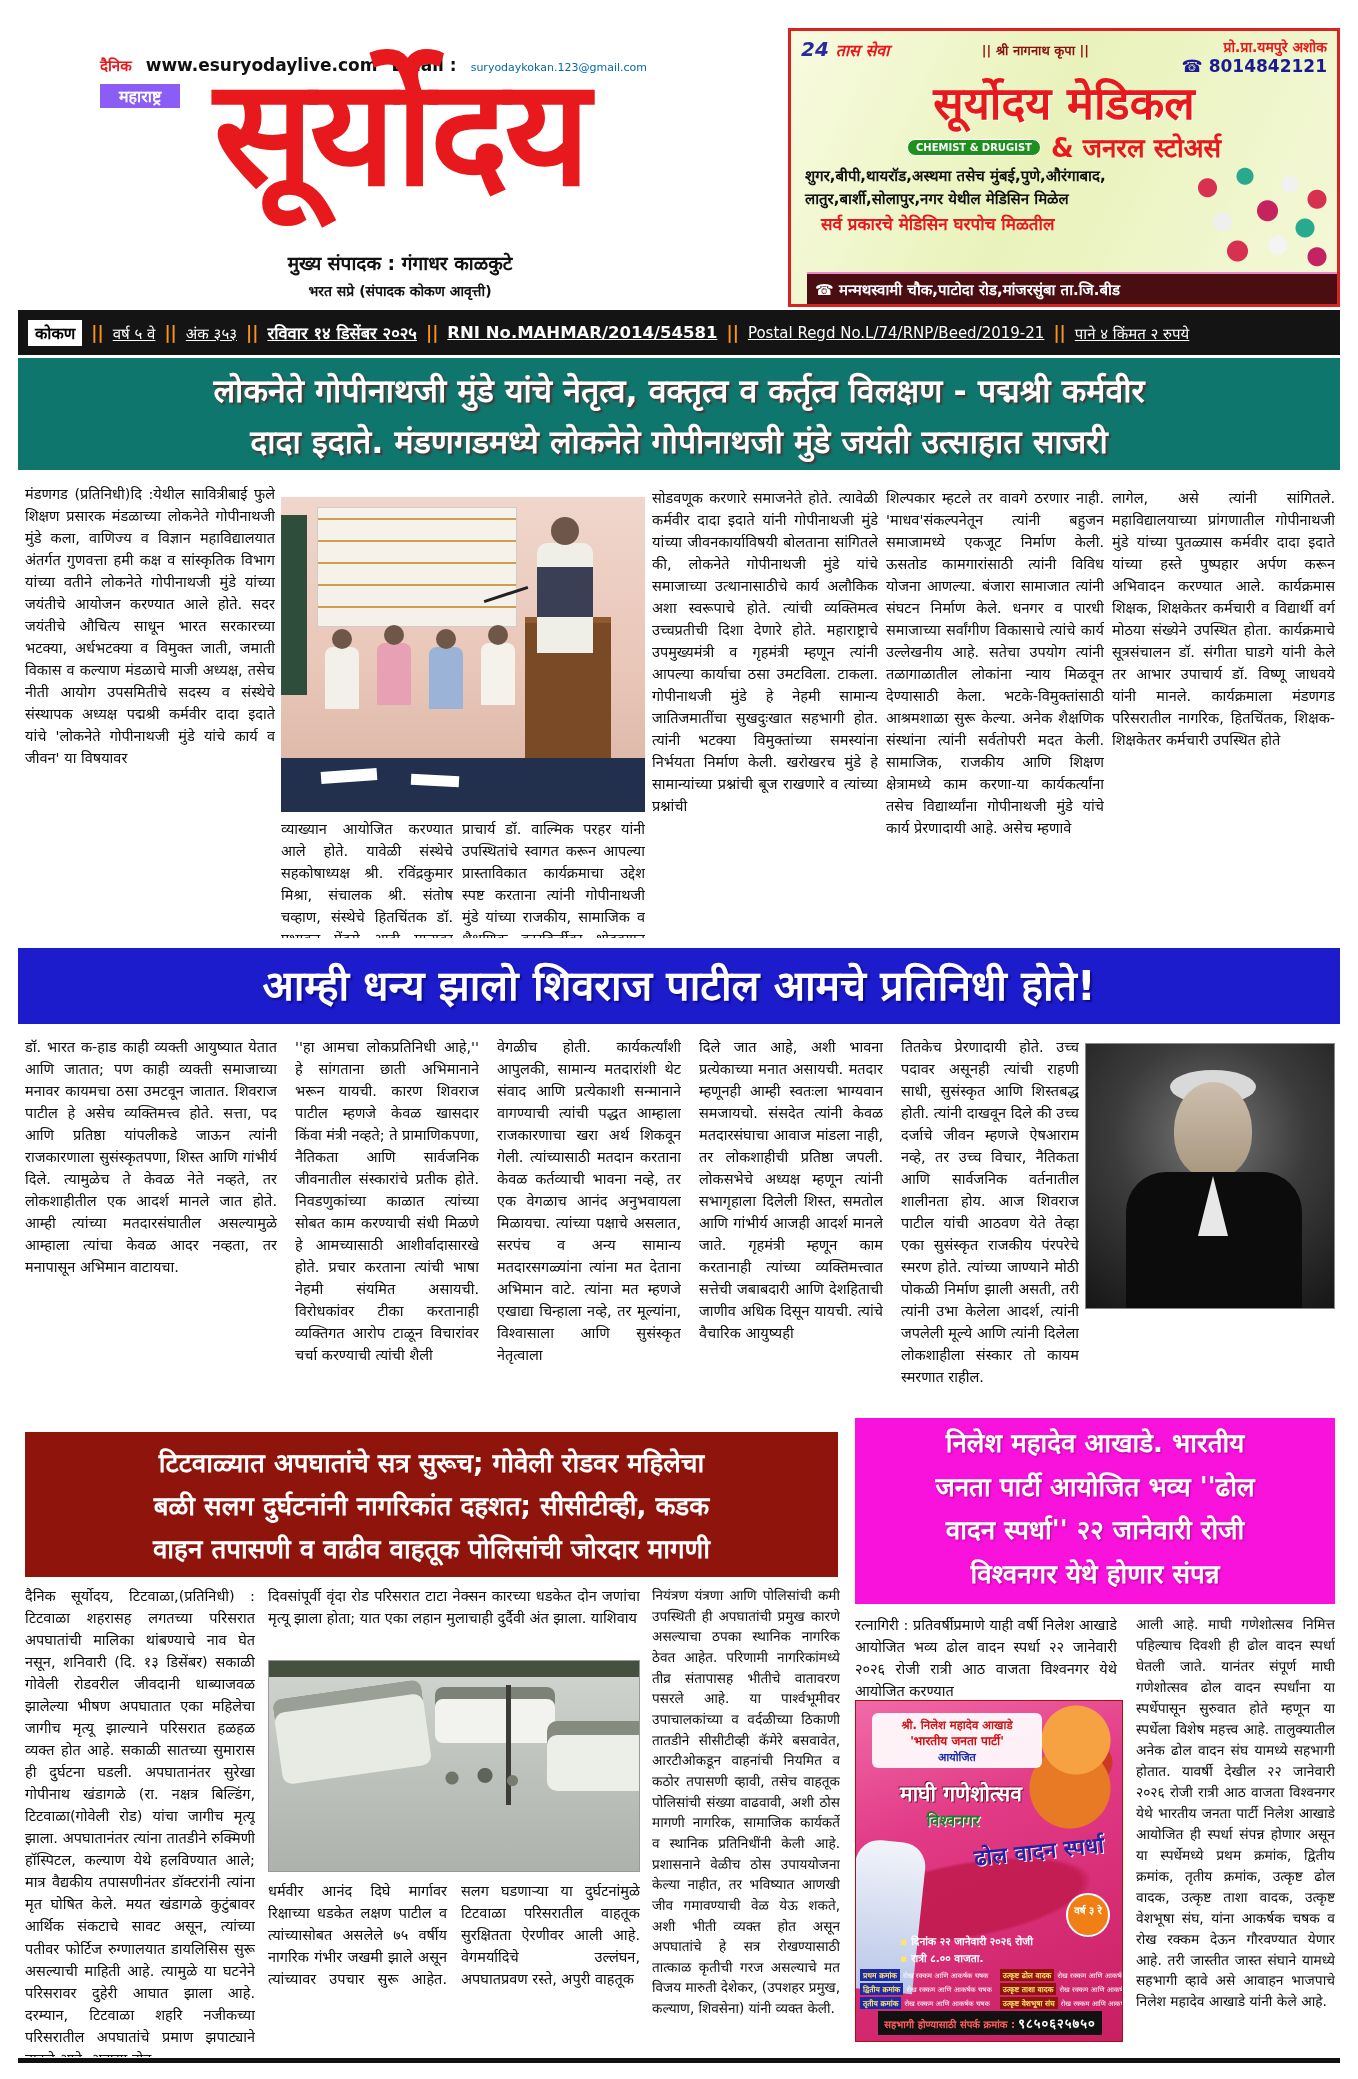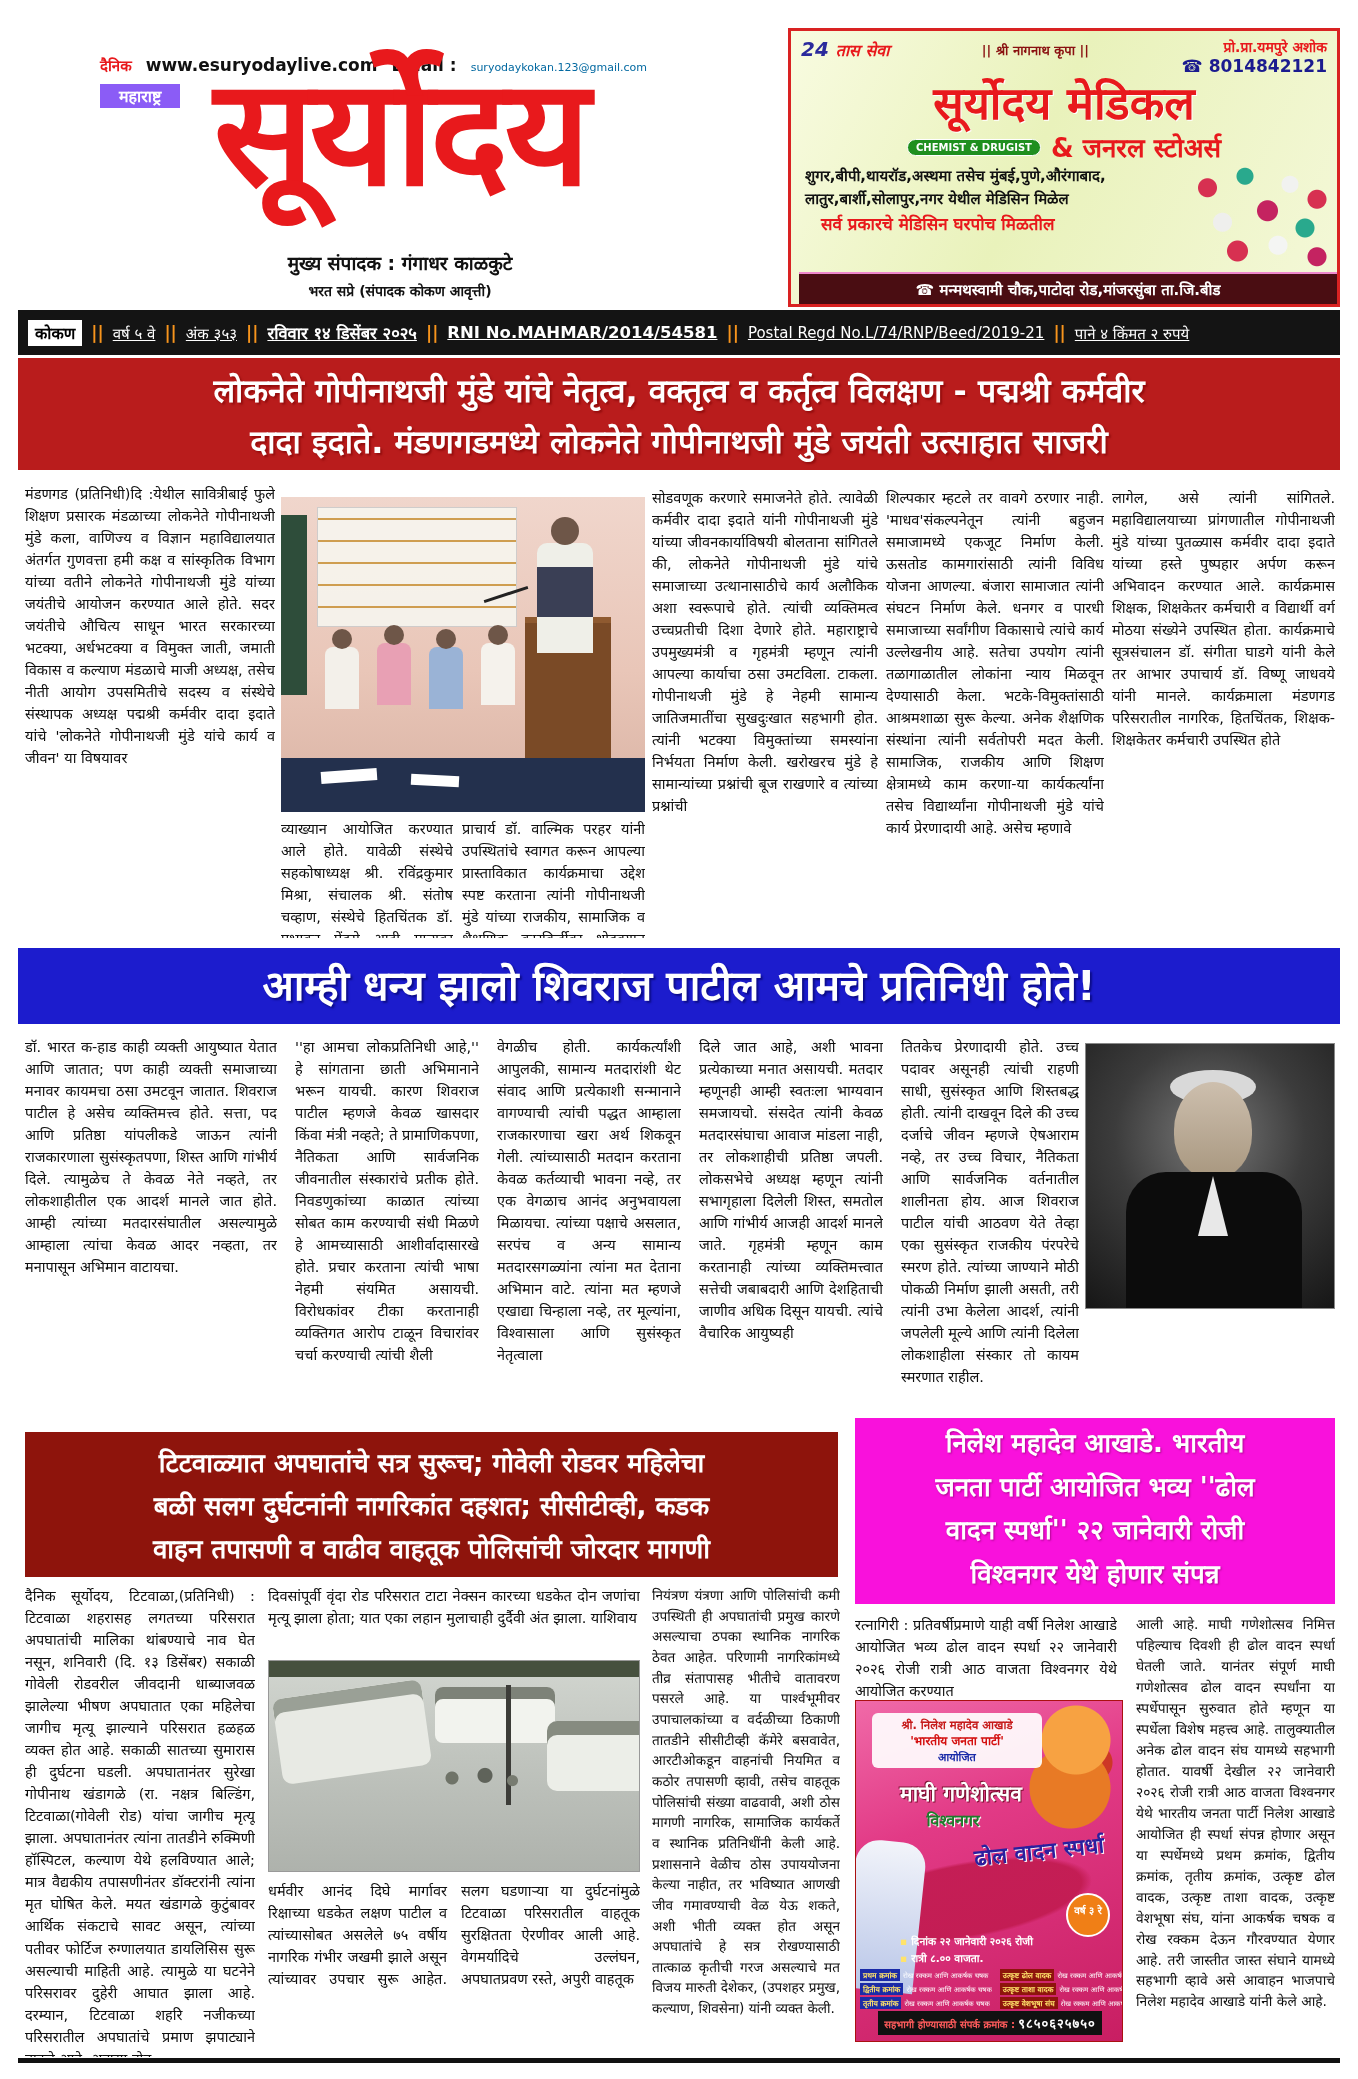--- a/index.html
+++ b/index.html
@@ -26,21 +26,21 @@
   .ad-bless { color:#8a1111; font-size:13px; font-weight:bold; padding-top:4px; }
   .ad-prop { text-align:right; }
   .ad-prop-name { color:#e8191c; font-weight:bold; font-size:14px; }
   .ad-phone { color:#1b1b8f; font-weight:bold; font-size:17px; }
   .ad-title { text-align:center; color:#e8191c; font-size:45px; font-weight:bold; line-height:1.05; margin-top:4px; text-shadow:1px 1px 0 #fff; }
   .ad-sub-row { display:flex; justify-content:center; align-items:center; gap:10px; margin-top:2px; }
   .ad-chemist { background:#1f8f1f; color:#fff; font-size:10px; font-weight:bold; border:1px solid #fff; border-radius:9px; padding:2px 8px; }
   .ad-subtitle { color:#e8191c; font-size:26px; font-weight:bold; }
   .ad-line { text-align:left; padding-left:14px; font-size:15px; font-weight:bold; color:#111; line-height:1.5; width:420px; }
   .ad-delivery { color:#e8191c; font-size:17px; font-weight:bold; padding-left:30px; margin-top:2px; }
-  .ad-address { position:absolute; left:8px; right:0; bottom:0; background:#4a0d12; color:#fff; font-size:15px; font-weight:bold; text-align:center; padding:5px 8px; border-top:2px solid #e8c; }
+  .ad-address { position:absolute; left:16px; right:0; bottom:0; background:#4a0d12; color:#fff; font-size:15px; font-weight:bold; padding:5px 8px; border-top:2px solid #e8c; }
   .ad-pills { position:absolute; right:2px; top:128px; width:150px; height:115px;
       background:
         radial-gradient(circle at 15% 25%, #d6264b 0 9px, transparent 10px),
         radial-gradient(circle at 40% 15%, #1fa58a 0 8px, transparent 9px),
         radial-gradient(circle at 70% 22%, #f2f2f2 0 8px, transparent 9px),
         radial-gradient(circle at 88% 35%, #d6264b 0 9px, transparent 10px),
         radial-gradient(circle at 25% 55%, #efefef 0 9px, transparent 10px),
         radial-gradient(circle at 55% 45%, #c2185b 0 10px, transparent 11px),
         radial-gradient(circle at 80% 60%, #1fa58a 0 9px, transparent 10px),
         radial-gradient(circle at 35% 80%, #d6264b 0 10px, transparent 11px),
@@ -49,21 +49,21 @@
       border-radius:8px; opacity:.95; }
 
   
   .info-bar { position:absolute; left:18px; top:310px; width:1322px; height:45px; background:#141414; color:#fff; display:flex; align-items:center; gap:9px; padding:0 10px; font-size:15px; }
   .info-chip { background:#fff; color:#000; font-weight:bold; padding:2px 7px; font-size:16px; }
   .info-sep { color:#f7941d; font-weight:bold; font-size:17px; }
   .info-strong { font-weight:bold; font-size:16.5px; }
   .info-item { white-space:nowrap;text-decoration:underline; }
 
   
-  .banner-red { position:absolute; left:18px; top:358px; width:1322px; height:112px; background:#b91c1c; color:#fff; text-align:center; font-weight:bold; font-size:32px; line-height:1.6; padding-top:8px; text-shadow:2px 2px 2px rgba(120,0,0,.55); }
+  .banner-red { position:absolute; left:18px; top:358px; width:1322px; height:112px; background:#0f766e; color:#fff; text-align:center; font-weight:bold; font-size:32px; line-height:1.6; padding-top:8px; text-shadow:2px 2px 2px rgba(120,0,0,.55); }
   .banner-blue { position:absolute; left:18px; top:948px; width:1322px; height:76px; background:#1c1ccd; color:#fff; text-align:center; font-weight:bold; font-size:41px; line-height:76px; text-shadow:2px 2px 2px rgba(0,0,90,.6); }
 
   
   .col { position:absolute; font-size:14.5px; line-height:1.52; text-align:justify; color:#0d0d0d; overflow:hidden; }
 
   
   .photo1 { position:absolute; left:281px; top:497px; width:364px; height:315px; background:linear-gradient(#f0d6cc 0%,#e9c6b8 55%,#d9b3a4 100%); overflow:hidden; }
   .photo1 .board { position:absolute; left:0; top:18px; width:26px; height:180px; background:#2e4d3a; }
   .photo1 .bannerw { position:absolute; left:36px; top:10px; width:200px; height:120px; background:#f7f6ef; border:1px solid #ccc;
       background-image:repeating-linear-gradient(#f7f6ef 0 10px, #c94 10px 12px, #f7f6ef 12px 22px); opacity:.9; }

